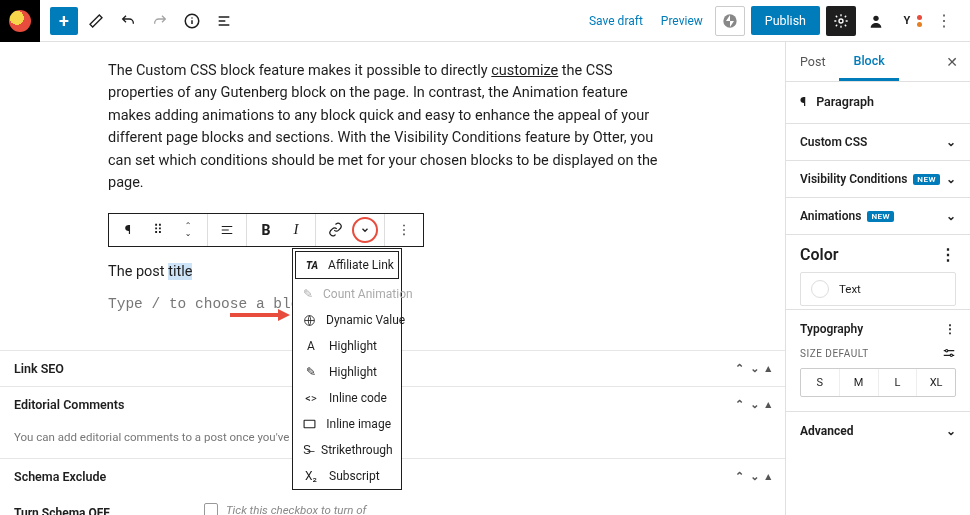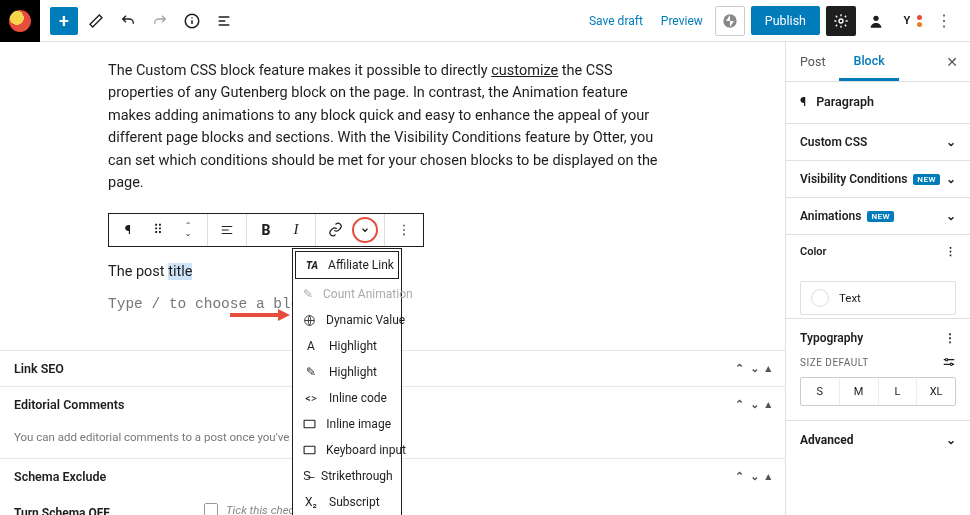--- a/index.html
+++ b/index.html
@@ -83,21 +83,21 @@
   .tab { padding: 0 14px; font-size: 12.5px; color: #555; height: 100%; display:flex; align-items:center;text-align:center; }
   .tab.active { color: #007cba; border-bottom: 3px solid #007cba; font-weight: 500; }
   .tab-close { margin-left: auto; padding: 0 12px; color: #555; font-size: 14px; }
   .blockinfo { padding: 12px 14px 14px; border-bottom: 1px solid #e0e0e0; }
   .bi-head { display: flex; align-items: center; gap: 10px; font-size: 12.5px; font-weight: 600; }
   .bi-desc { font-size: 11px; color: #555; margin-top: 6px; line-height: 1.4; padding-left: 24px; }
   .acc { border-bottom: 1px solid #e0e0e0; padding: 11px 14px; display: flex; align-items: center; font-size: 12px; font-weight: 600; }
   .acc .chev { margin-left: auto; }
   .badge-new { background: #007cba; color: #fff; font-size: 8px; padding: 1px 4px; border-radius: 2px; margin-left: 6px; letter-spacing: .5px; }
   .color-panel { padding: 10px 14px 4px; border-bottom: 1px solid #e0e0e0; }
-  .cp-head { display: flex; font-size: 11px; font-weight: 600; margin-bottom: 23px; }
+  .cp-head { display: flex; font-size: 16px; font-weight: 600; margin-bottom: 8px; }
   .swatch-row { border: 1px solid #e0e0e0; border-radius: 2px; display: flex; align-items: center; gap: 10px; padding: 7px 10px; font-size: 11.5px; margin-bottom: -1px; }
   .swatch { width: 18px; height: 18px; border: 1px solid #ddd; border-radius: 50%; }
   .typo { padding: 12px 14px 14px; border-bottom: 1px solid #e0e0e0; }
   .typo-head { display:flex; font-size:12px; font-weight:600; }
   .size-row { display:flex; align-items:center; margin-top:10px; font-size:10px; color:#666; letter-spacing:.5px; }
   .size-btns { display:flex; border:1px solid #ccc; border-radius:2px; margin-top:8px; }
   .size-btn { flex:1; text-align:center; padding:7px 0; font-size:11px; color:#1e1e1e; border-right:1px solid #eee; }
   .size-btn:last-child { border-right:none; }
   .adv { padding: 12px 14px; display:flex; font-size:12px; font-weight:700; }
 
@@ -270,28 +270,20 @@
         <div class="dd-item">
           <span class="dd-ic">
             <svg width="13" height="10" viewBox="0 0 24 18">
               <rect x="2" y="2" width="20" height="14" rx="1" fill="none" stroke="#1e1e1e" stroke-width="2"></rect>
             </svg>
           </span>
           <span>Inline image</span>
         </div>
         <div class="dd-item">
           <span class="dd-ic">
-            <svg width="13" height="10" viewBox="0 0 24 18">
-              <rect x="2" y="2" width="20" height="14" rx="1" fill="none" stroke="#1e1e1e" stroke-width="2"></rect>
-            </svg>
-          </span>
-          <span>Keyboard input</span>
-        </div>
-        <div class="dd-item">
-          <span class="dd-ic">
             <span>S̶</span>
           </span>
           <span>Strikethrough</span>
         </div>
         <div class="dd-item">
           <span class="dd-ic">
             <span>X₂</span>
           </span>
           <span>Subscript</span>
         </div>

